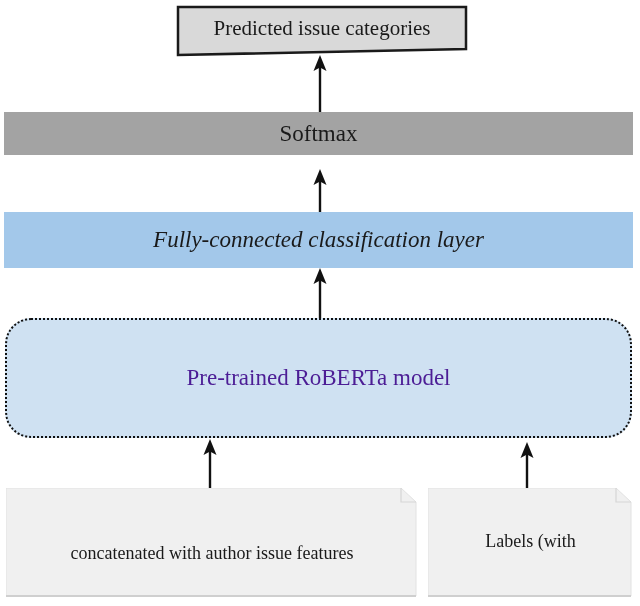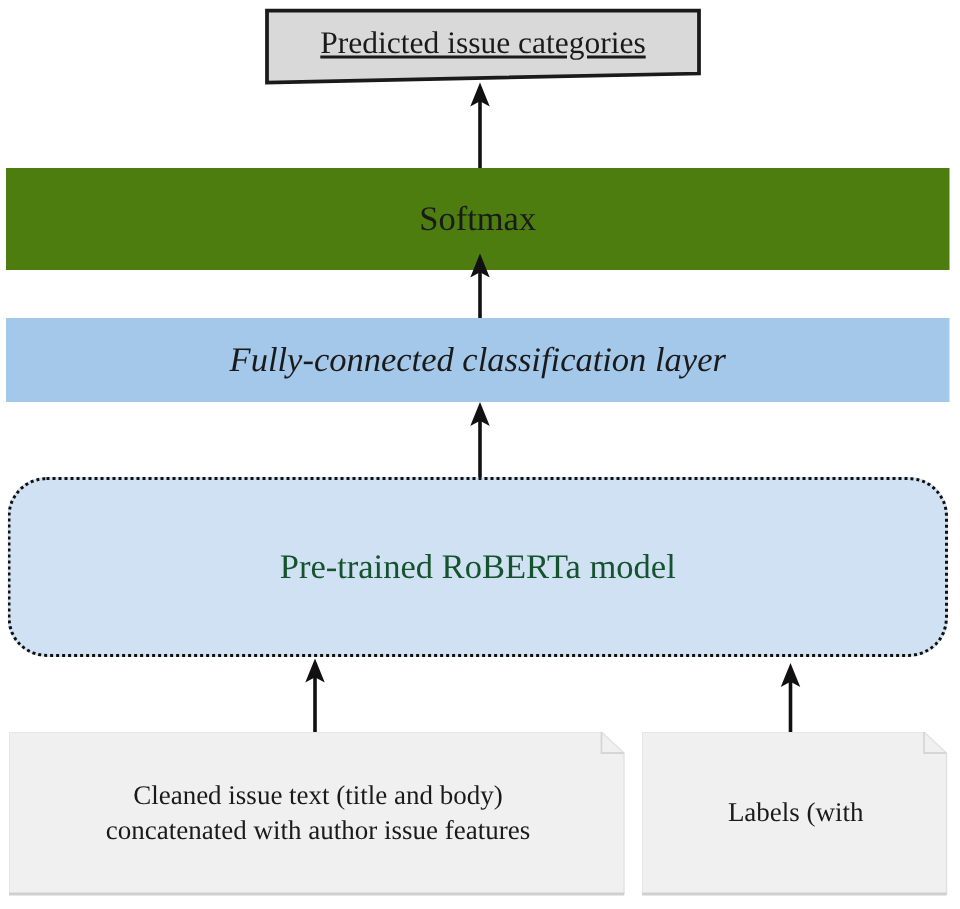--- a/index.html
+++ b/index.html
@@ -40,34 +40,33 @@
   }
   .banner-label {
     position: absolute;
     left: 0;
     top: 0;
     width: 292px;
     height: 46px;
     font-size: 21px;
     color: #1a1a1a;
     white-space: nowrap;
-    text-decoration: underline;
   }
 
   
   .band {
     position: absolute;
     left: 4px;
     width: 629px;
     color: #1a1a1a;
   }
   .band-softmax {
     top: 112px;
-    height: 68px;
-    background: #4d7c0f;
+    height: 43px;
+    background: #a3a3a3;
     font-size: 23px;
     text-align: right;
   }
   .band-fc {
     top: 212px;
     height: 56px;
     background: #a3c8ea;
     font-size: 23px;
     font-style: italic;
   }
@@ -76,21 +75,21 @@
   .roberta {
     position: absolute;
     left: 5px;
     top: 318px;
     width: 627px;
     height: 120px;
     background: #cfe1f2;
     border: 2px dotted #101010;
     border-radius: 26px;
     font-size: 23px;
-    color: #14532d;
+    color: #4c1d95;
   }
 
   
   .doc-wrap {
     position: absolute;
   }
   .doc-wrap svg {
     position: absolute;
     left: 0;
     top: 0;
@@ -180,21 +179,21 @@
   </svg>
 
   <div class="doc-wrap doc-left">
     <svg width="412" height="112" viewBox="0 0 412 112">
       <polygon points="0,0 395,0 410,14 410,108 0,108" fill="#f0f0f0" stroke="#e2e2e2" stroke-width="1"></polygon>
       <polyline points="0,108 410,108" stroke="#cfcfcf" stroke-width="2" fill="none"></polyline>
       <polyline points="395,0 395,14 410,14" stroke="#d6d6d6" stroke-width="1.2" fill="none"></polyline>
     </svg>
     <div class="doc-label ctr">
       <span>
-        <span>Cleaned issue text (title and body)</span><br>
+        <br>
         <span>concatenated with author issue features</span><br>
       </span>
     </div>
   </div>
 
   <div class="doc-wrap doc-right">
     <svg width="205" height="112" viewBox="0 0 205 112">
       <polygon points="0,0 188,0 203,14 203,108 0,108" fill="#f0f0f0" stroke="#e2e2e2" stroke-width="1"></polygon>
       <polyline points="0,108 203,108" stroke="#cfcfcf" stroke-width="2" fill="none"></polyline>
       <polyline points="188,0 188,14 203,14" stroke="#d6d6d6" stroke-width="1.2" fill="none"></polyline>

